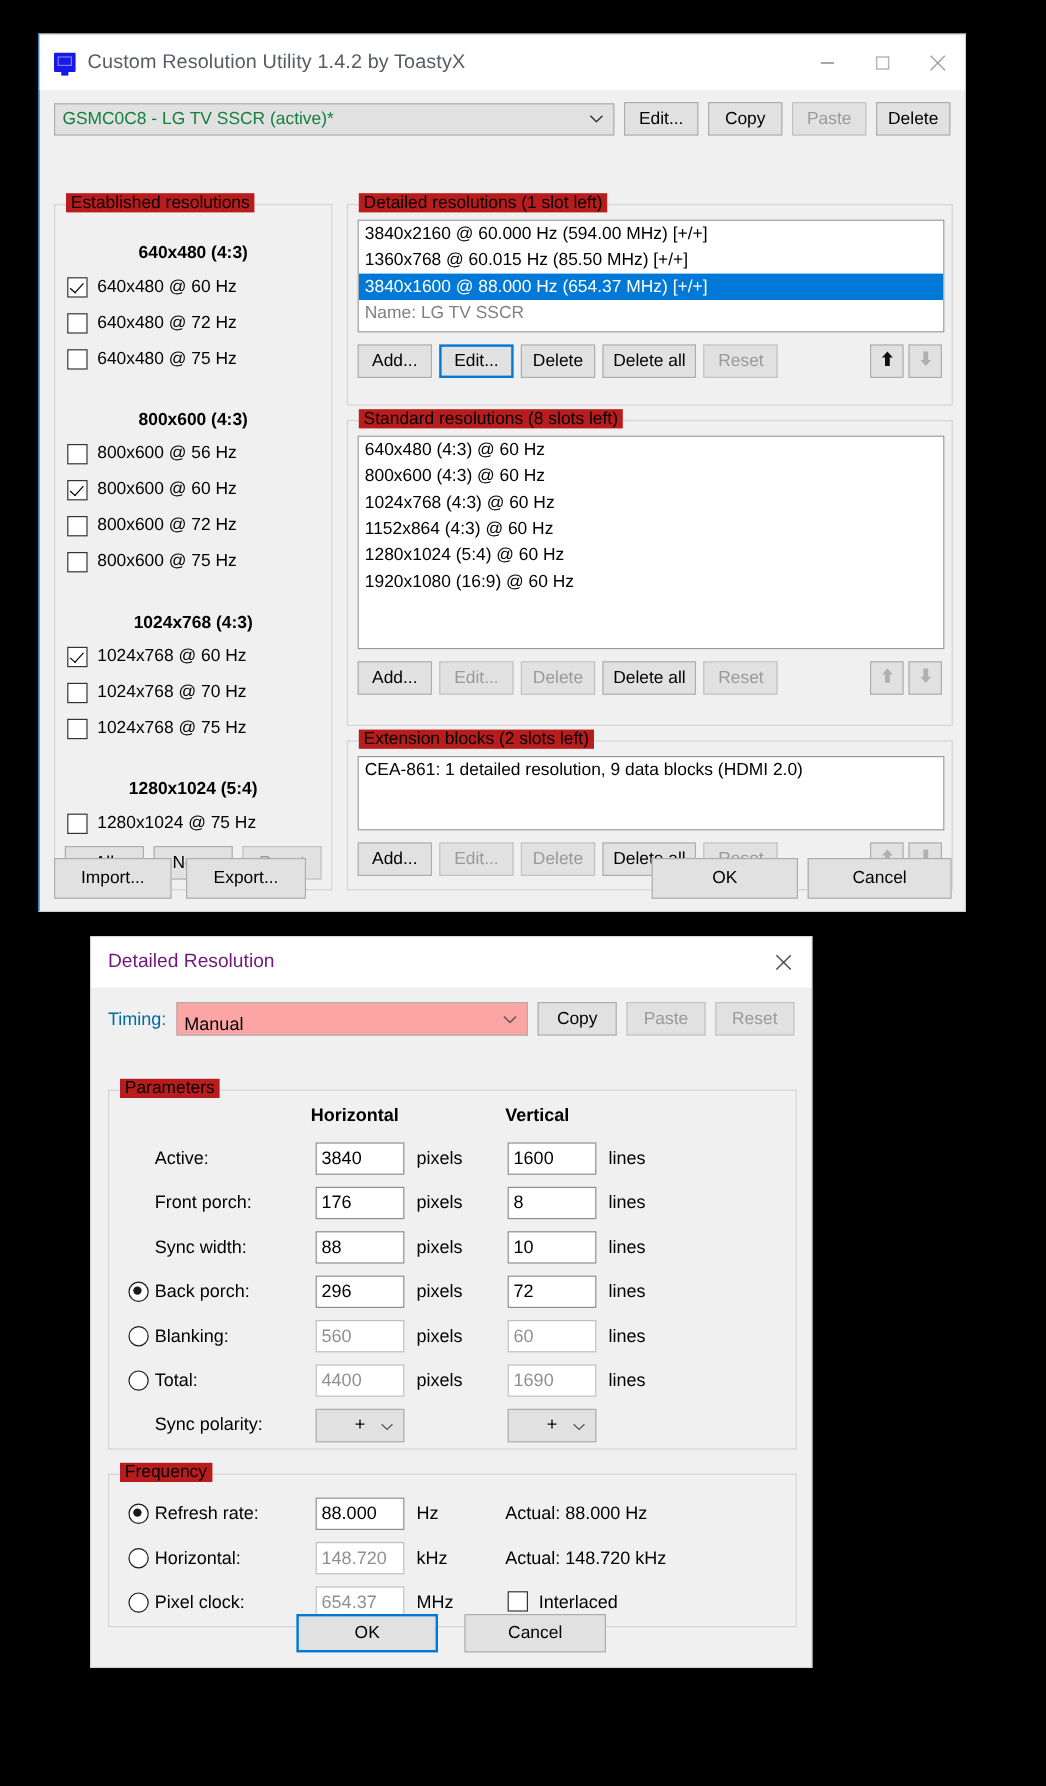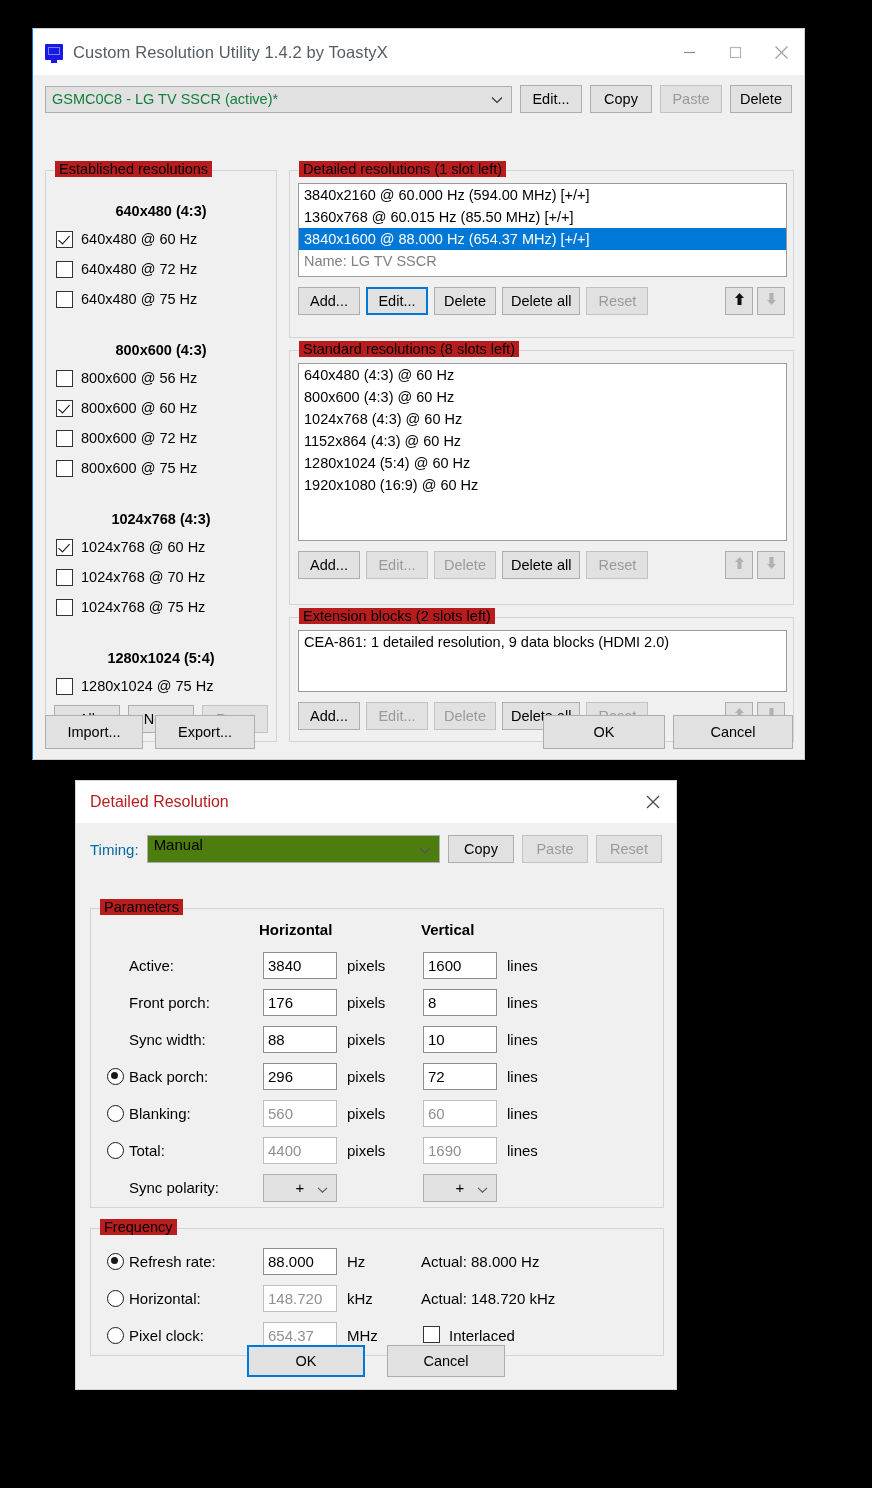--- a/index.html
+++ b/index.html
@@ -163,35 +163,35 @@
     width: 602px; height: 610px;
     background: #f0f0f0;
     border: 1px solid #d6d6d6;
   }
   .dlg-title {
     height: 42px; background:#fff;
     display:flex; align-items:center;
     position: relative;
   }
   .dlg-title .t {
-    margin-left: 14px; font-size: 16px; color: #b91c1c;
+    margin-left: 14px; font-size: 16px; color: #701a75;
   }
   .dlg-close {
     position:absolute; right: 0; top: 0;
     width: 46px; height: 42px;
     display:flex; align-items:center; justify-content:center; color:#444;
   }
   .dlg-body { position:relative; height: 568px; padding: 0 14px; }
 
   .timing-row { display:flex; align-items:center; gap: 8px; padding-top: 12px; }
   .timing-lbl { font-size: 15px; color:#0369a1; }
   .timing-combo {
     width: 310px; height: 28px;
-    background:#4d7c0f; border:1px solid #adadad;
-    display:flex; align-items:flex-start; padding: 0 6px;
+    background:#fca5a5; border:1px solid #adadad;
+    display:flex; align-items:flex-end; padding: 0 6px;
     font-size: 15px; position:relative;
   }
   .timing-combo .chev { position:absolute; right: 8px; top:50%; transform: translateY(-50%);}
 
   #grp-params { left: 14px; top: 85px; width: 574px; height: 300px; position:absolute; }
   #grp-freq { left: 14px; top: 405px; width: 574px; height: 128px; position:absolute; }
 
   .col-head {
     position:absolute; font-weight:bold; font-size: 15px; color:#000;
   }

